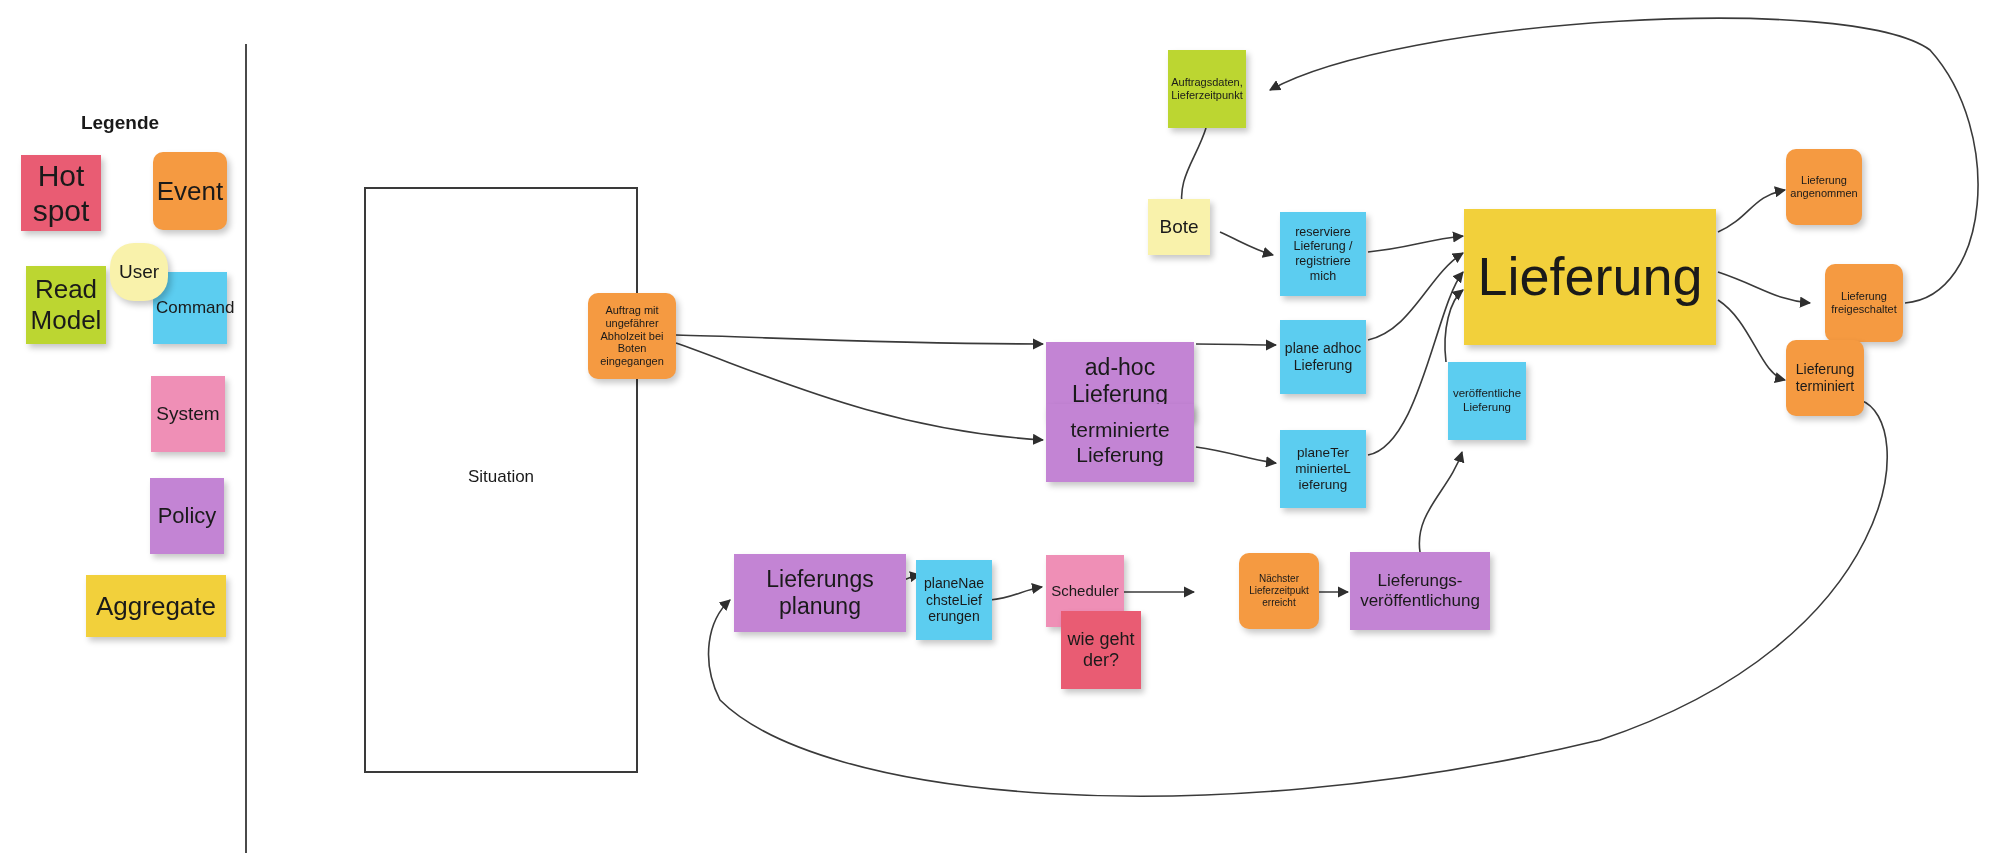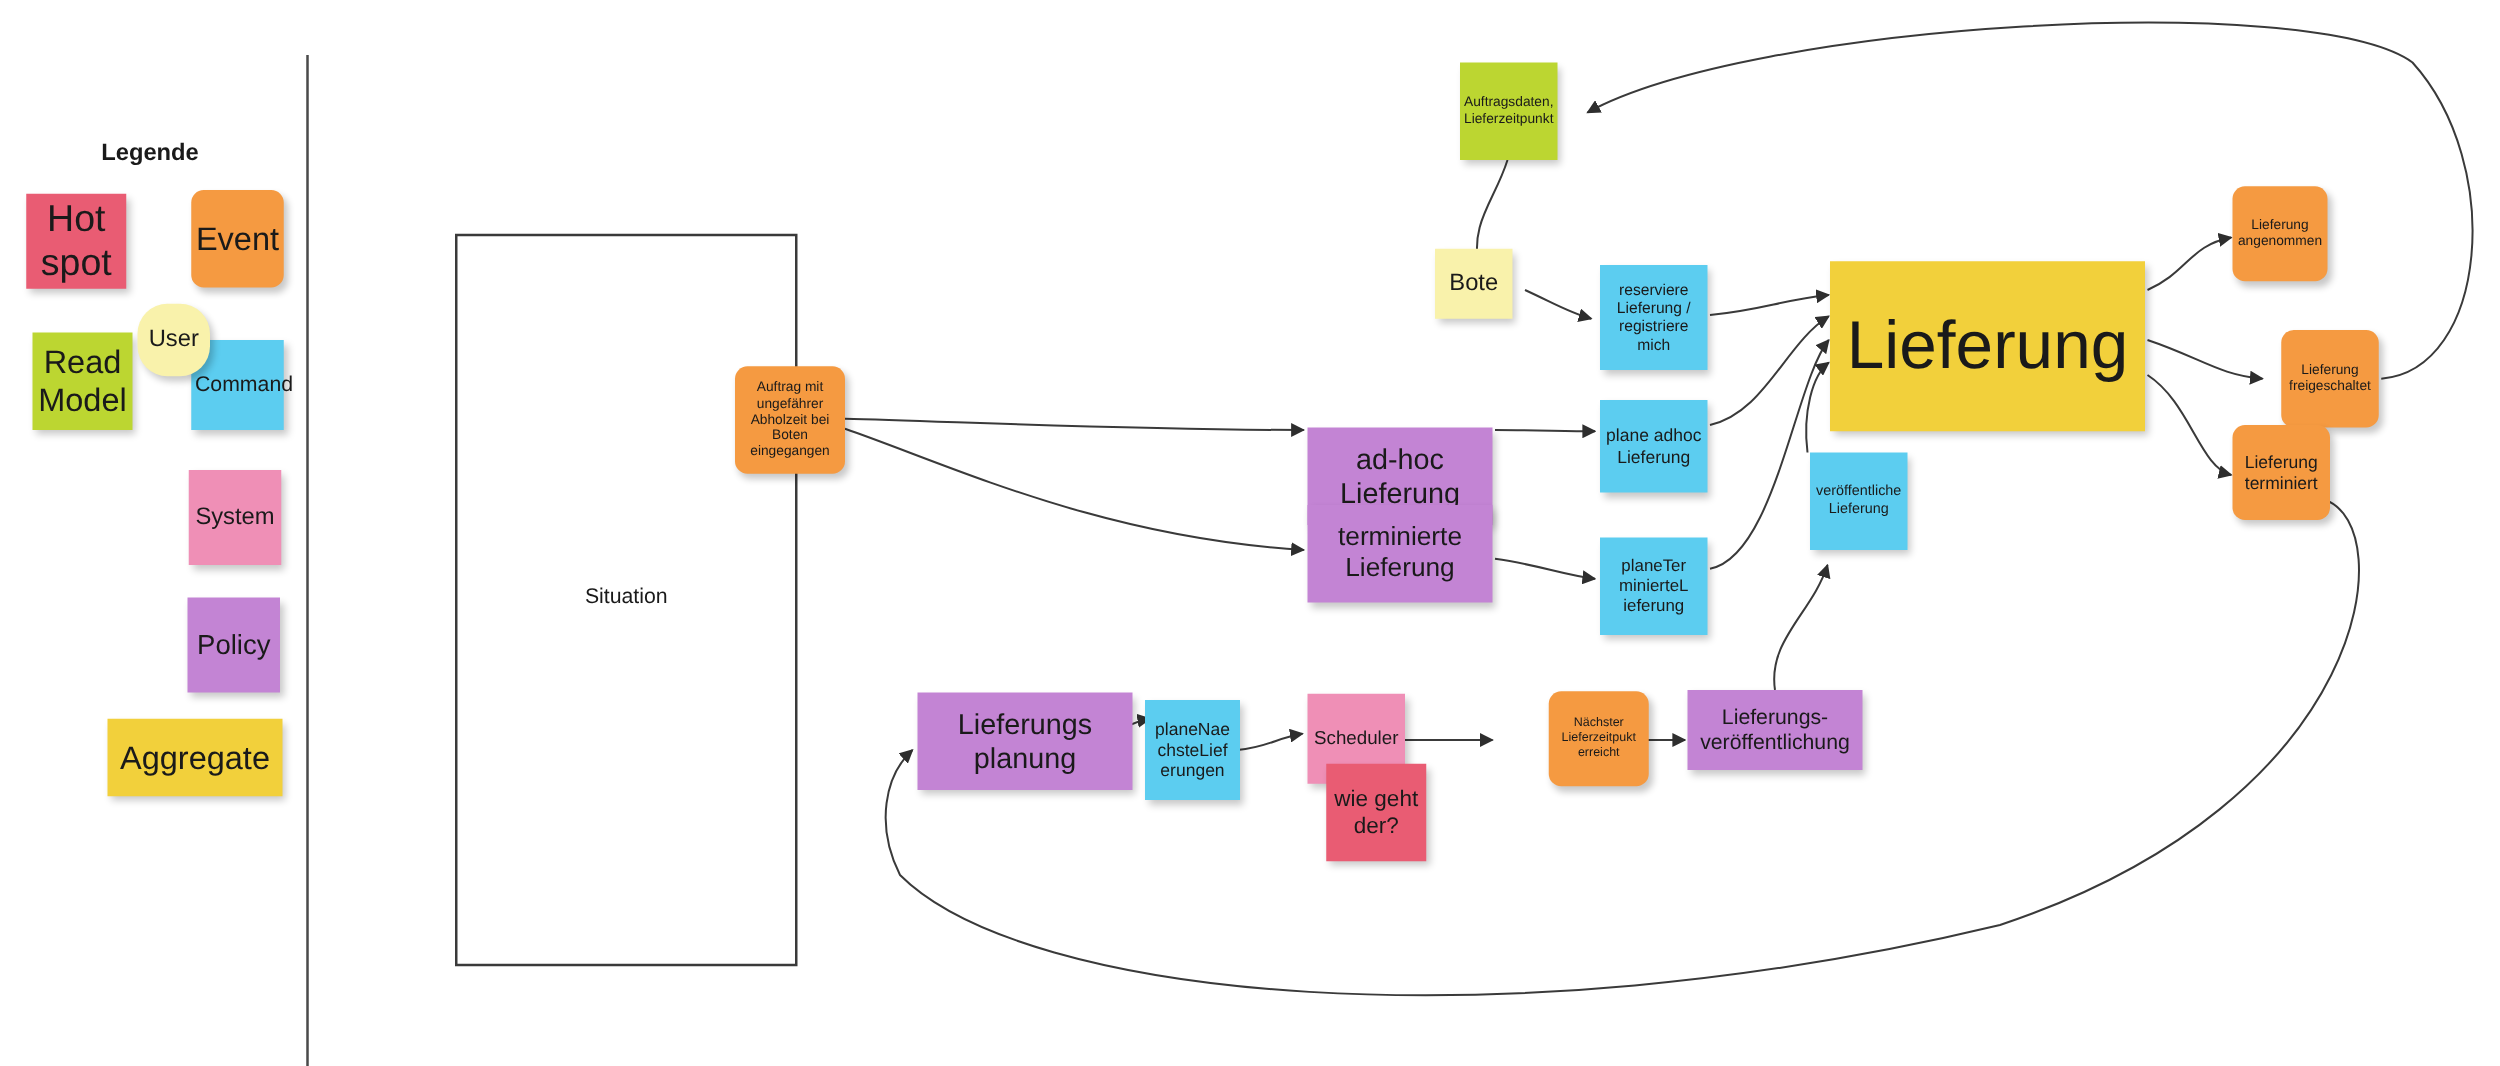--- a/index.html
+++ b/index.html
@@ -254,18 +254,18 @@
   </div>
 
   <div class="note c-hotspot" style="left:1061px; top:611px; width:80px; height:78px; font-size:18px; z-index:7;">
     <span>wie geht der?</span>
   </div>
 
   <div class="note c-event" style="left:1239px; top:553px; width:80px; height:76px; font-size:10px;">
     <span>Nächster Lieferzeitpukt erreicht</span>
   </div>
 
-  <div class="note c-policy" style="left:1350px; top:552px; width:140px; height:64px; font-size:17px;">
+  <div class="note c-policy" style="left:1350px; top:552px; width:140px; height:78px; font-size:17px;">
     <span>Lieferungs-
 veröffentlichung</span>
   </div>
 
 </div>
 
 </body></html>

